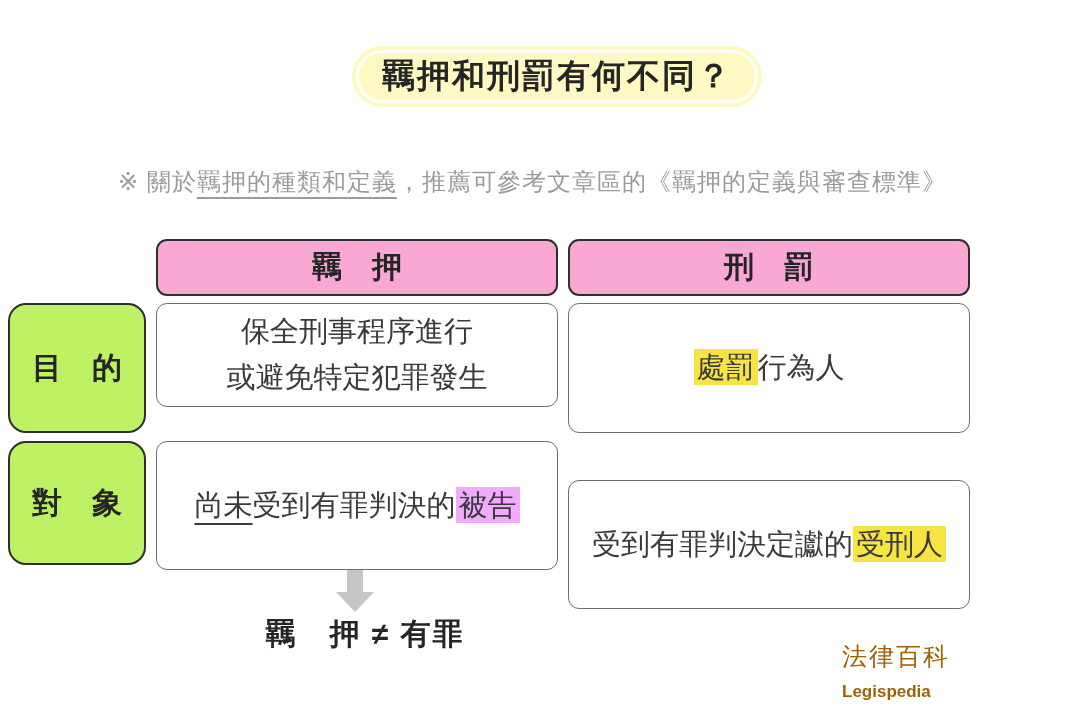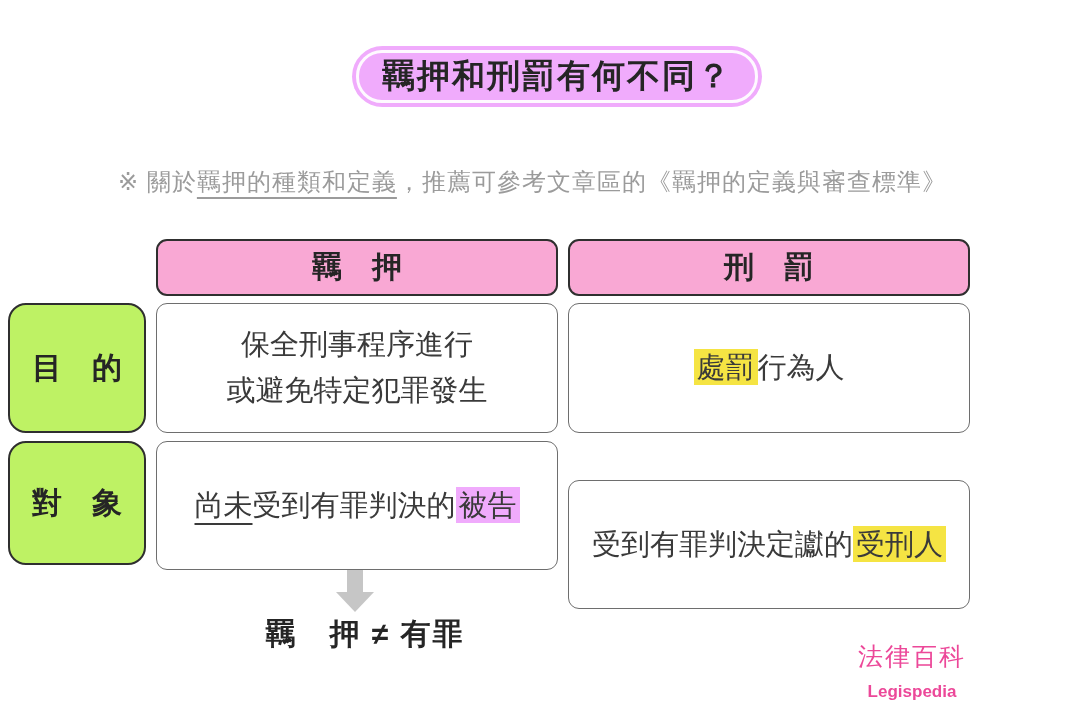--- a/index.html
+++ b/index.html
@@ -8,21 +8,21 @@
     background: #ffffff;
     font-family: "Liberation Sans", "DejaVu Sans", sans-serif;
     color: #2b2b2b;
     overflow: hidden;
   }
   .canvas { position: relative; width: 1065px; height: 719px; background: #ffffff; }
 
   
   .title-pill {
     position: absolute; left: 352px; top: 46px; width: 410px; height: 61px;
-    background: #f0abfc; border-radius: 31px;
+    background: #fef9c3; border-radius: 31px;
     display: flex; align-items: center; justify-content: center;
   }
   .title-pill-inner-ring {
     position: absolute; inset: 4px;
     border: 3px solid rgba(255,255,255,0.92);
     border-radius: 26px;
     pointer-events: none;
   }
   .title-text {
     position: relative;
@@ -57,21 +57,21 @@
     font-size: 30px; font-weight: bold; color: #252525;
   }
   .cell-box {
     background: #ffffff; border: 1.5px solid #6E6E6E; border-radius: 11px;
     font-size: 29px; color: #3A3A3A; line-height: 1.58;
   }
   .hdr-detention { left: 156px; top: 239px; width: 402px; height: 57px; }
   .hdr-penalty   { left: 568px; top: 239px; width: 402px; height: 57px; }
   .lbl-purpose   { left: 8px;   top: 303px; width: 138px; height: 130px; }
   .lbl-object    { left: 8px;   top: 441px; width: 138px; height: 124px; }
-  .cell-r1c1     { left: 156px; top: 303px; width: 402px; height: 130px; }
+  .cell-r1c1     { left: 156px; top: 303px; width: 402px; height: 104px; }
   .cell-r1c2     { left: 568px; top: 303px; width: 402px; height: 130px; }
   .cell-r2c1     { left: 156px; top: 441px; width: 402px; height: 129px; }
   .cell-r2c2     { left: 568px; top: 441px; width: 402px; height: 129px; margin-top: 39px; }
 
   .hl-yellow { background: #F5E443; padding: 2px 3px; }
   .hl-gray   { background: #f0abfc; padding: 2px 3px; }
   .txt-underline {
     text-decoration: underline;
     text-underline-offset: 8px;
     text-decoration-thickness: 2px;
@@ -97,21 +97,21 @@
     align-items: center;
   }
   .conclusion-line {
     font-size: 30px; font-weight: bold; color: #252525; letter-spacing: 2px;
     white-space: nowrap;
   }
 
   
   .logo {
     position: absolute; left: 842px; top: 640px; width: 140px;
-    text-align: center; color: #ec4899;
+    text-align: left; color: #a16207;
   }
   .logo-cn { font-size: 25px; letter-spacing: 2px; white-space: nowrap; }
   .logo-en { font-size: 17px; font-weight: bold; margin-top: 9px; white-space: nowrap; }
 </style>
 </head>
 <body>
 
 <div class="canvas">
 
   <div class="title-pill">

